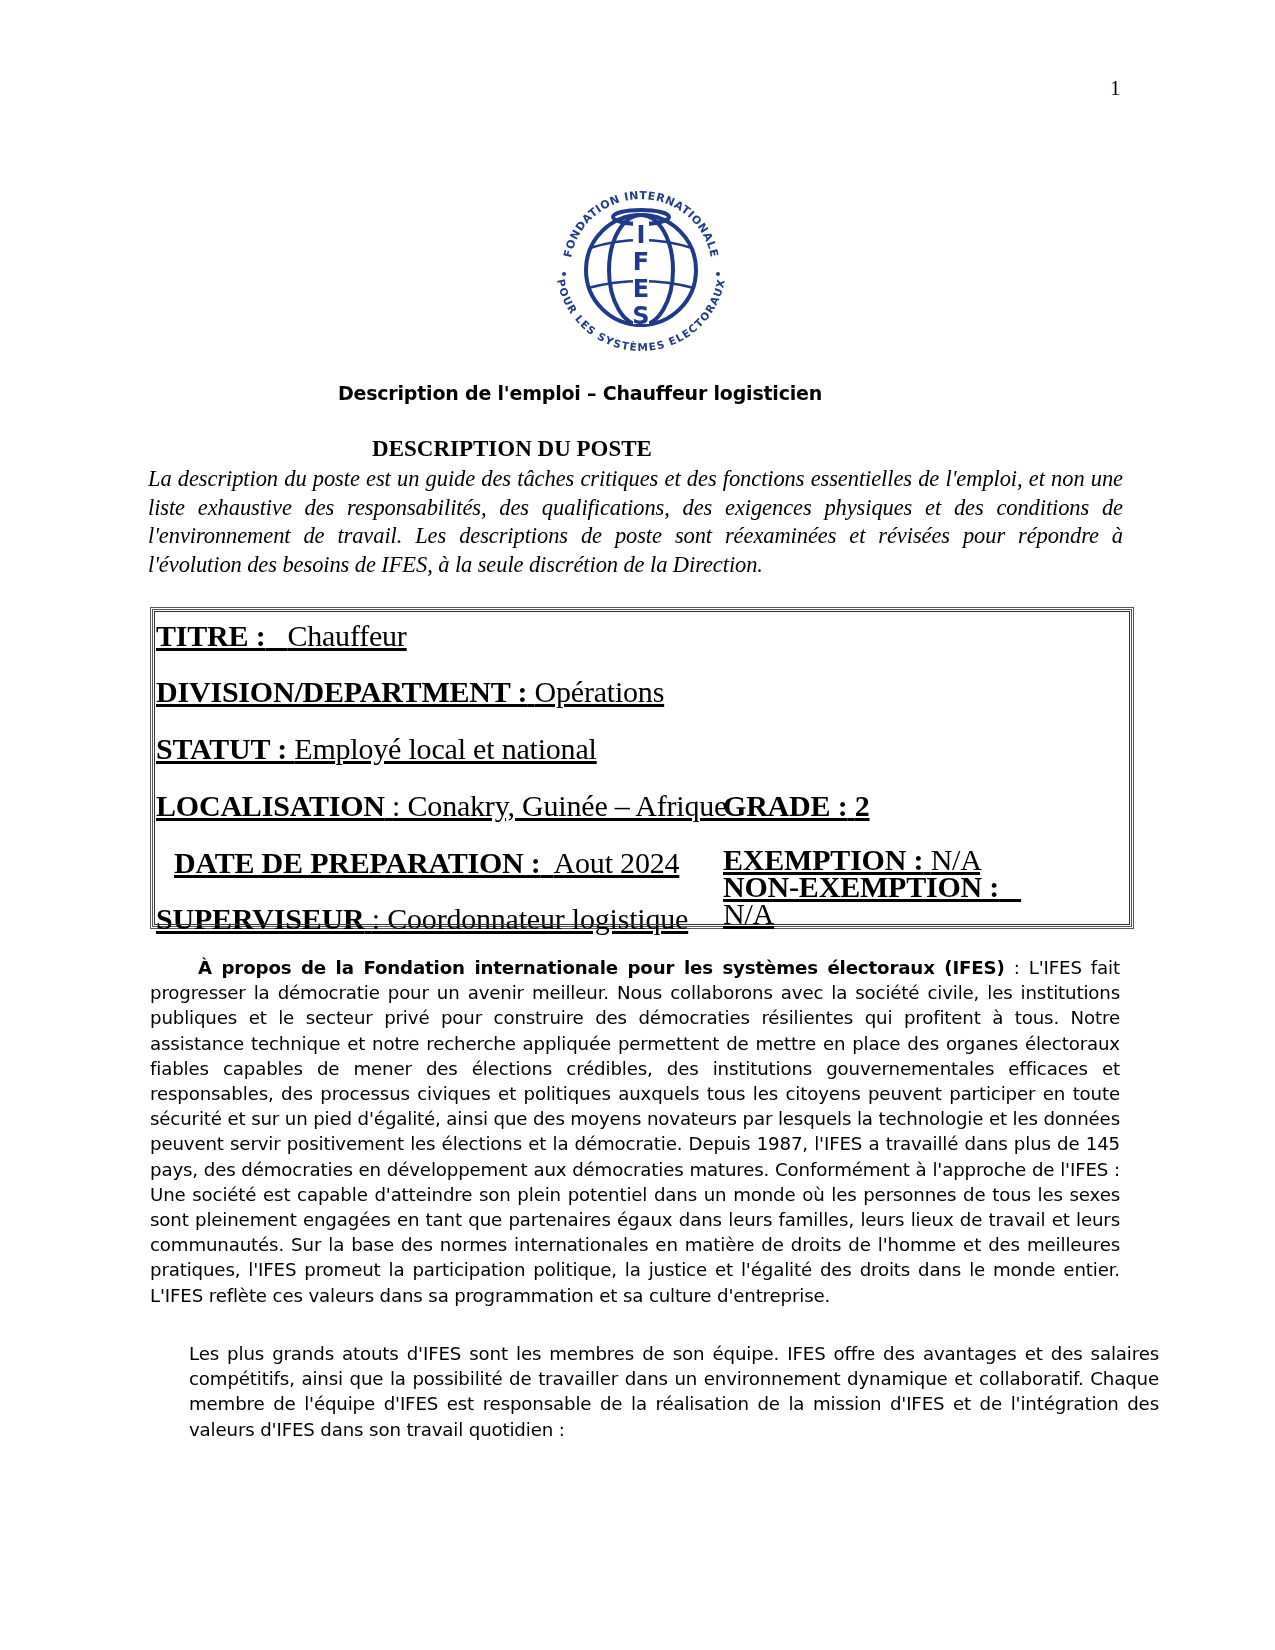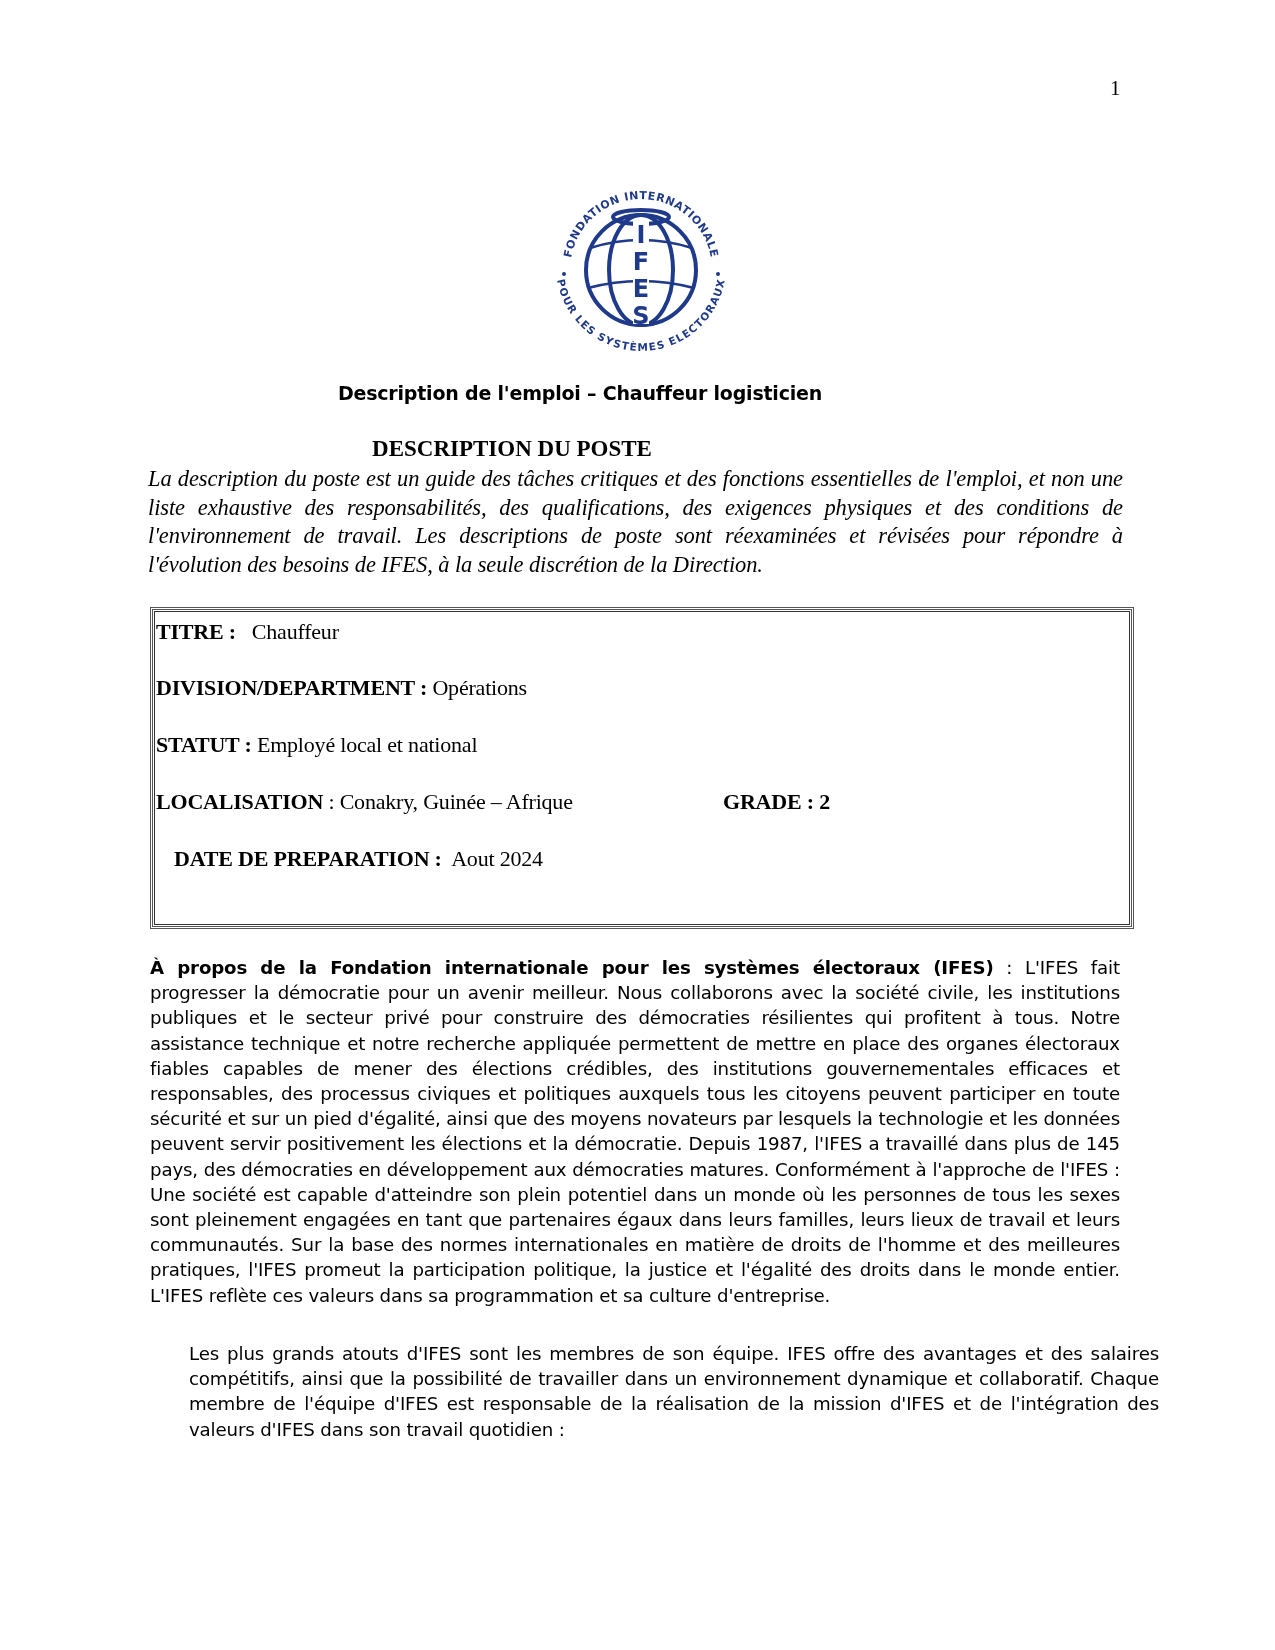--- a/index.html
+++ b/index.html
@@ -9,35 +9,35 @@
   .doc-title { position: absolute; left: 0; width: 1160px; top: 382px; text-align: center;
     font-family: "DejaVu Sans", sans-serif; font-weight: bold; font-size: 19px; letter-spacing: -0.2px; }
   .section-heading { position: absolute; left: 0; width: 1024px; top: 436px; text-align: center;
     font-family: "Liberation Serif", serif; font-weight: bold; font-size: 23px; }
   .disclaimer { position: absolute; left: 148px; width: 975px; top: 465px;
     font-family: "Liberation Serif", serif; font-style: italic; font-size: 22.5px; line-height: 28.5px;
     text-align: justify; letter-spacing: -0.1px; }
   .info-table { position: absolute; left: 150px; top: 607px; width: 984px; height: 322px;
     border: 3px double #555; box-sizing: border-box; }
   .info-table::after { content: ""; position: absolute; inset: 1px; border: 1px solid #333; pointer-events: none; }
-  .field { position: absolute; font-family: "Liberation Serif", serif; font-size: 22px; white-space: nowrap; letter-spacing: -0.2px; }
+  .field { position: absolute; font-family: "Liberation Serif", serif; font-size: 30px; white-space: nowrap; letter-spacing: -0.2px; text-decoration: underline; }
   .field .lbl { font-weight: bold; }
   .f-titre { left: 3px; top: 9px; }
   .f-division { left: 3px; top: 65px; }
   .f-statut { left: 3px; top: 122px; }
   .f-loc { left: 3px; top: 179px; }
   .f-date { left: 21px; top: 236px; }
   .f-sup { left: 3px; top: 292px; }
   .f-grade { left: 570px; top: 179px; }
   .f-exempt { left: 570px; top: 236px; line-height: 27px; white-space: normal; width: 330px; }
   .body-text { position: absolute; left: 150px; width: 970px;
     font-family: "DejaVu Sans", sans-serif; font-size: 18.2px; line-height: 25.2px; text-align: justify;
     letter-spacing: -0.15px; }
   .about { top: 955px; }
-  .about .lead { font-weight: bold; }
+  .about .lead { font-weight: bold; margin-left: 48px; }
   .team { top: 1341px; margin-left: 39px; }
 </style>
 </head>
 <body>
 
 <div class="page-number">1</div>
 
 <svg class="logo" viewBox="0 0 186 186">
   <defs>
     <path id="arcTop" d="M 22 100 A 71 71 0 0 1 164 100"></path>
@@ -89,17 +89,27 @@
     <span>: Conakry, Guinée – Afrique</span>
   </div>
   <div class="field f-grade">
     <span class="lbl">GRADE :</span>
     <span class="lbl">2</span>
   </div>
   <div class="field f-date">
     <span class="lbl">DATE DE PREPARATION :</span>&nbsp;
     <span>Aout 2024</span>
   </div>
+  <div class="field f-exempt">
+    <span class="lbl">EXEMPTION :</span>
+    <span>N/A</span>
+    <span class="lbl">NON-EXEMPTION :</span>&nbsp;&nbsp;&nbsp;
+    <span>N/A</span>
+  </div>
+  <div class="field f-sup">
+    <span class="lbl">SUPERVISEUR</span>
+    <span>: Coordonnateur logistique</span>
+  </div>
 </div>
 
 <div class="body-text about"><span class="lead">À propos de la Fondation internationale pour les systèmes électoraux (IFES)</span><span> : L'IFES fait progresser la démocratie pour un avenir meilleur. Nous collaborons avec la société civile, les institutions publiques et le secteur privé pour construire des démocraties résilientes qui profitent à tous. Notre assistance technique et notre recherche appliquée permettent de mettre en place des organes électoraux fiables capables de mener des élections crédibles, des institutions gouvernementales efficaces et responsables, des processus civiques et politiques auxquels tous les citoyens peuvent participer en toute sécurité et sur un pied d'égalité, ainsi que des moyens novateurs par lesquels la technologie et les données peuvent servir positivement les élections et la démocratie. Depuis 1987, l'IFES a travaillé dans plus de 145 pays, des démocraties en développement aux démocraties matures.  Conformément à l'approche de l'IFES : Une société est capable d'atteindre son plein potentiel dans un monde où les personnes de tous les sexes sont pleinement engagées en tant que partenaires égaux dans leurs familles, leurs lieux de travail et leurs communautés. Sur la base des normes internationales en matière de droits de l'homme et des meilleures pratiques, l'IFES promeut la participation politique, la justice et l'égalité des droits dans le monde entier. L'IFES reflète ces valeurs dans sa programmation et sa culture d'entreprise.</span></div>
 
 <div class="body-text team">Les plus grands atouts d'IFES sont les membres de son équipe. IFES offre des avantages et des salaires compétitifs, ainsi que la possibilité de travailler dans un environnement dynamique et collaboratif. Chaque membre de l'équipe d'IFES est responsable de la réalisation de la mission d'IFES et de l'intégration des valeurs d'IFES dans son travail quotidien :</div>
 
 </body></html>

